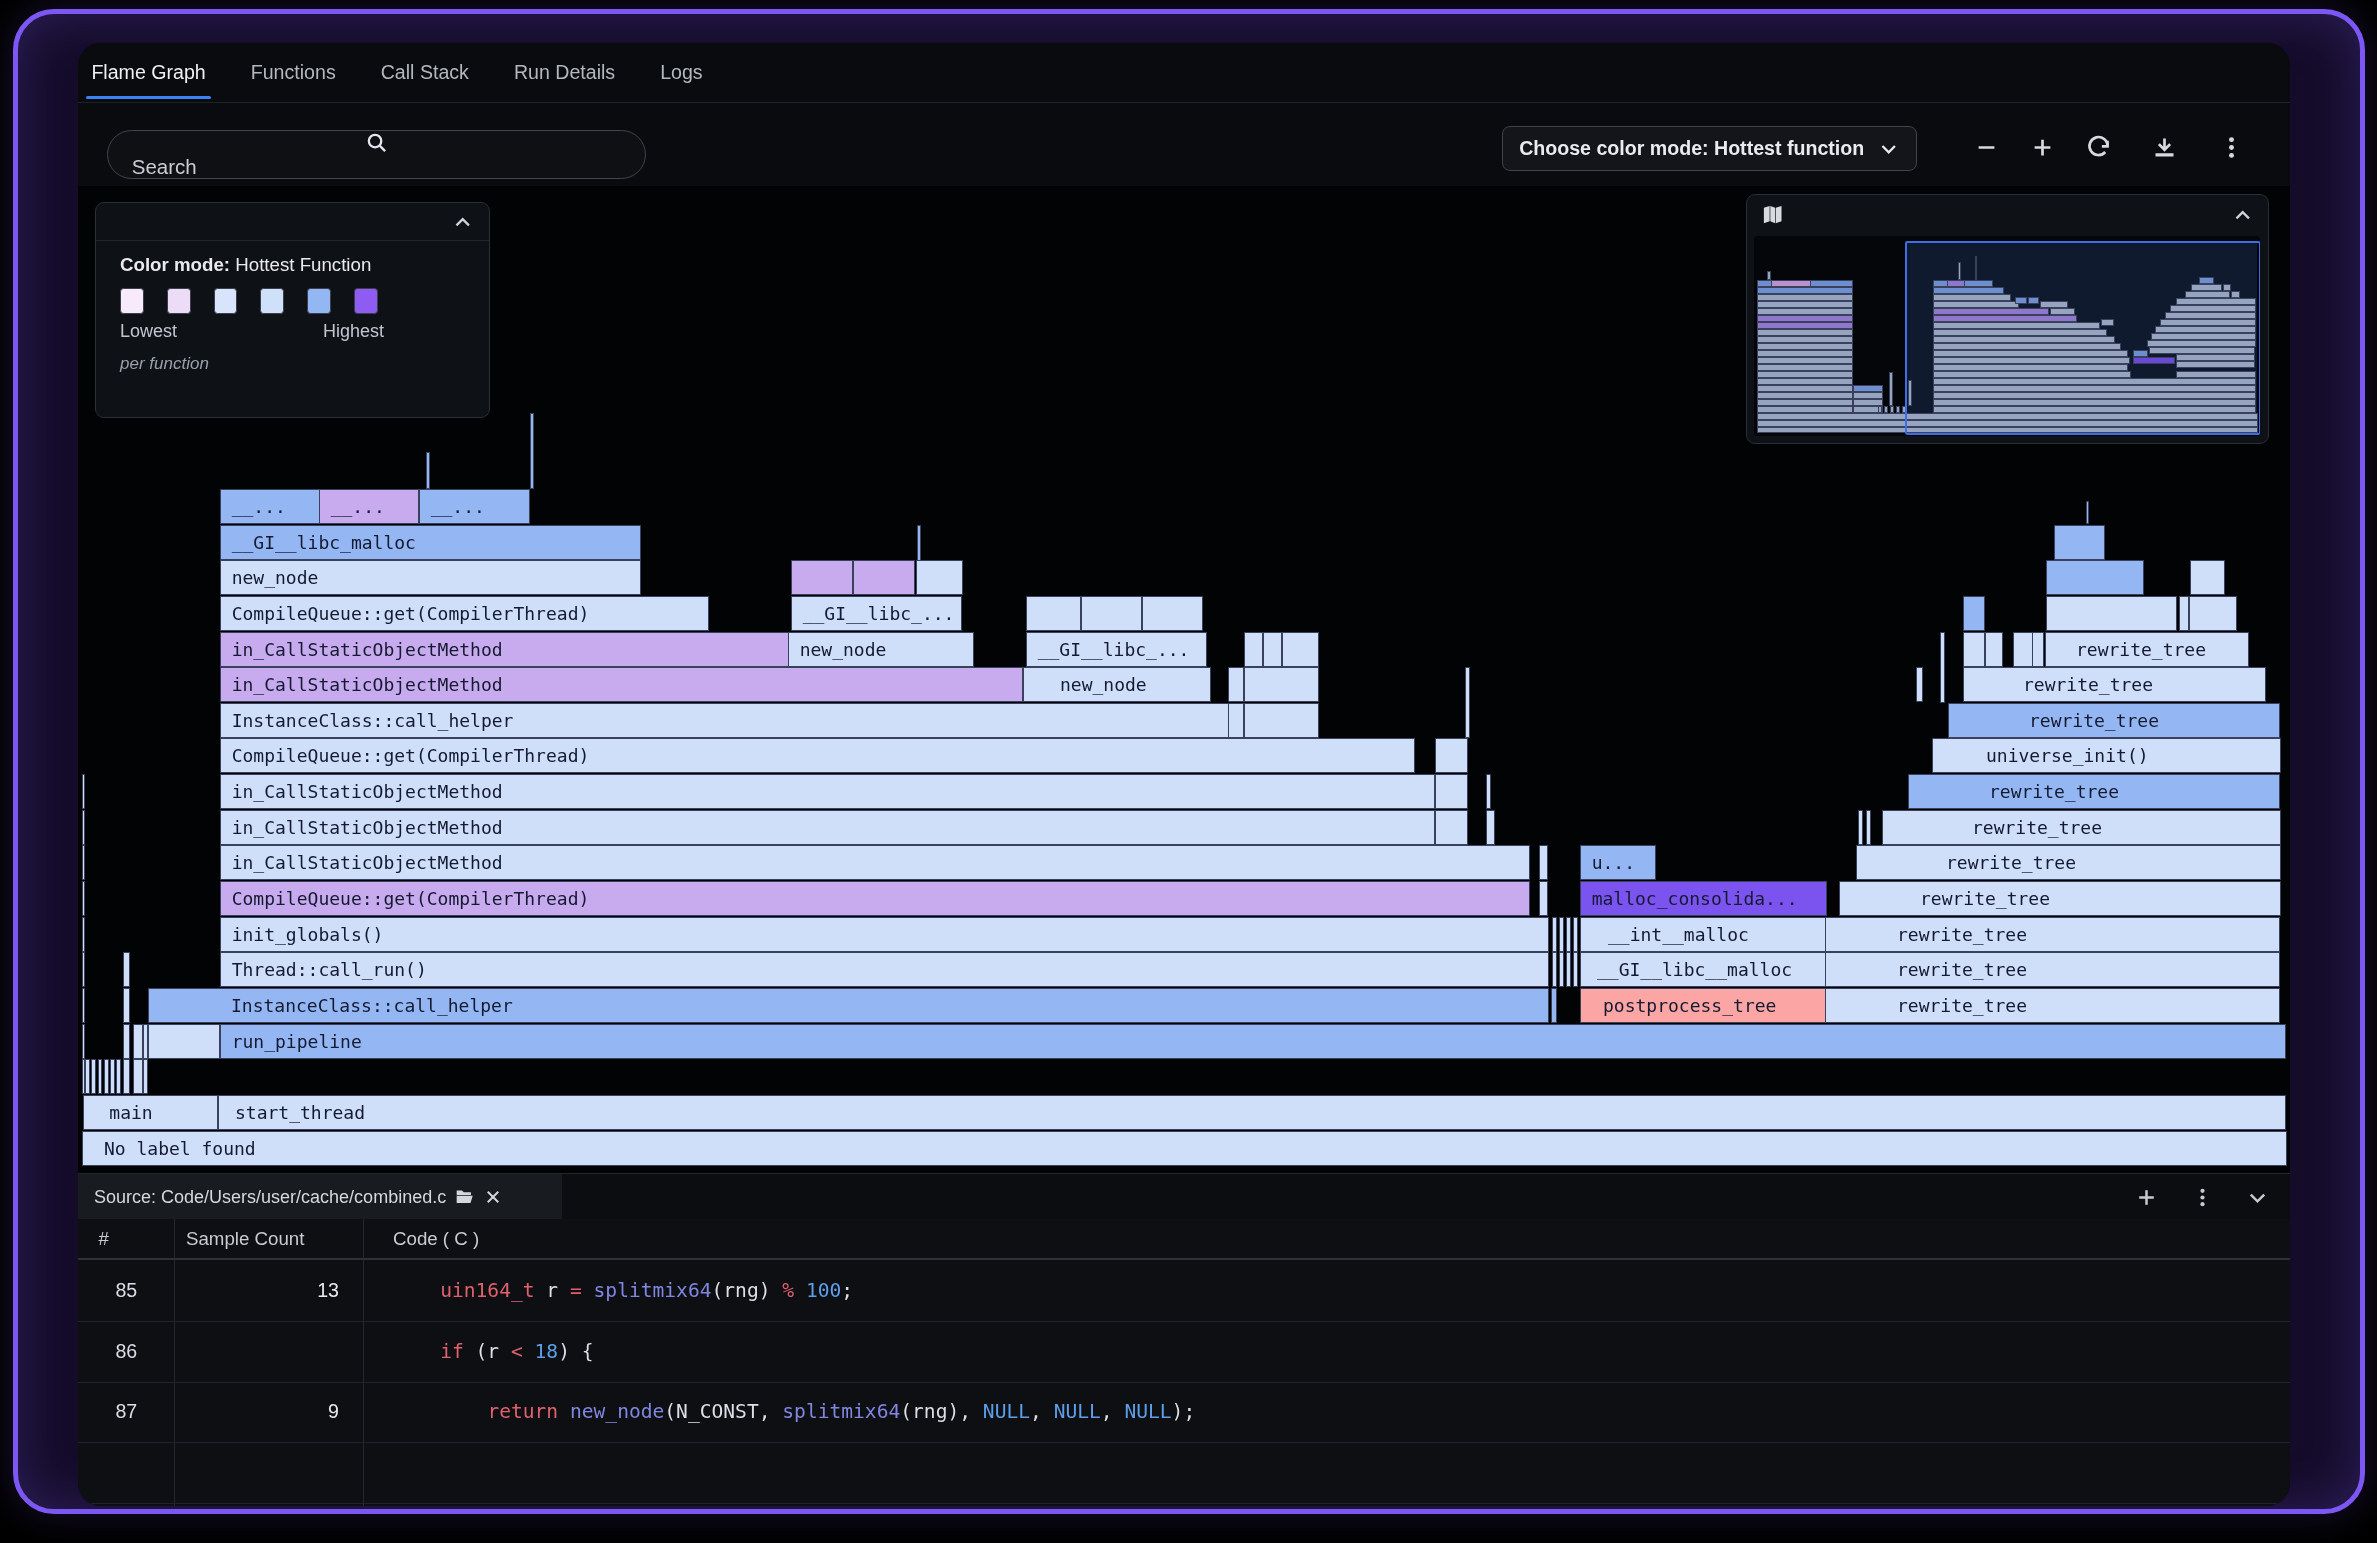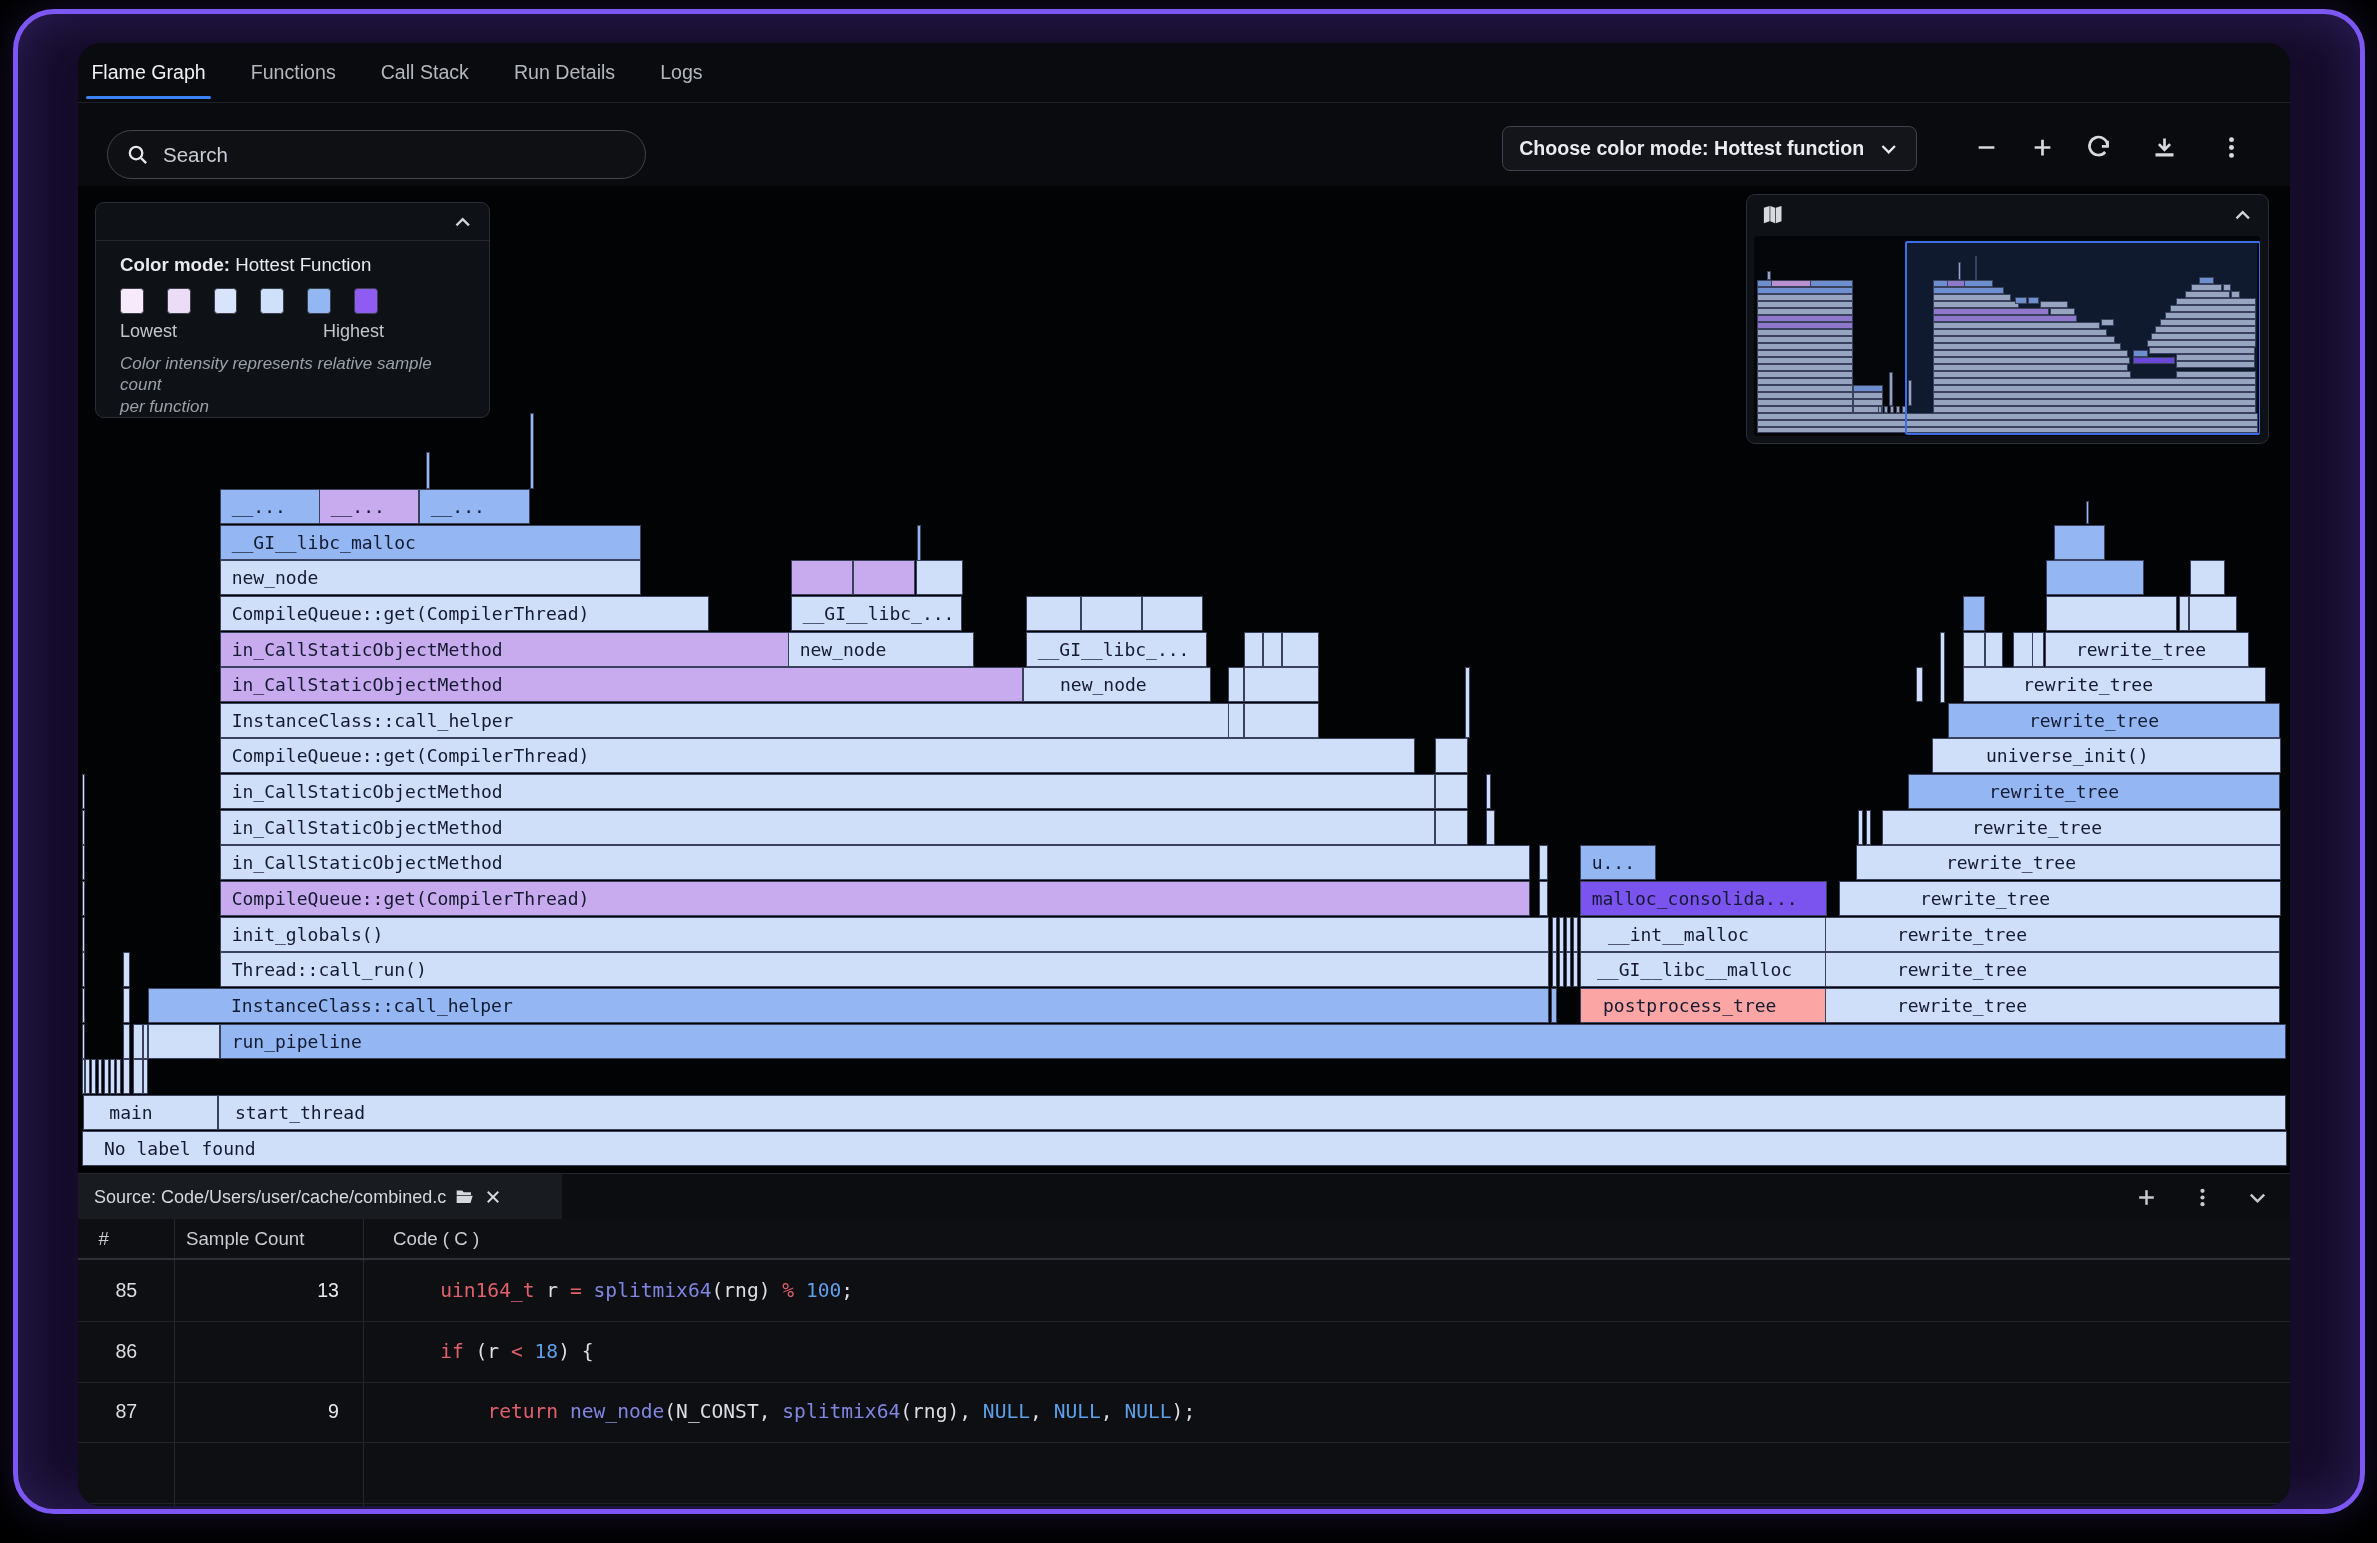--- a/index.html
+++ b/index.html
@@ -13,21 +13,21 @@
           border-radius:23px;overflow:hidden;}
   
   .tabbar{position:absolute;left:0;top:0;width:100%;height:59px;background:#0a0b0e;border-bottom:0.9px solid #1e2127;}
   .tabs{position:absolute;left:13.4px;top:0;height:59px;display:flex;gap:45px;align-items:center;}
   .tab{position:relative;height:59px;display:flex;align-items:center;font-size:19.6px;color:#b3b8bf;cursor:pointer;white-space:nowrap;}
   .tab.active{color:#eef0f3;}
   .tab.active::after{content:'';position:absolute;left:-5.3px;right:-5.3px;bottom:2.7px;height:3.6px;background:#3b82f6;border-radius:1.8px;}
   
   .toolbar{position:absolute;left:0;top:60px;width:100%;height:83px;background:#0a0b0e;border-bottom:0.9px solid #1e2127;}
   .search{position:absolute;left:28.5px;top:27px;width:539px;height:49px;border:1.3px solid #41454d;border-radius:25px;
-          background:#0e1014;display:flex;align-items:center;padding:0 18px;box-sizing:border-box;}
+          background:#0e1014;display:flex;align-items:center;padding:0 18px;box-sizing:border-box;flex-direction:column;}
   .search input{background:transparent;border:0;outline:0;color:#dfe2e6;font-size:20.5px;margin-left:12.5px;width:100%;
           font-family:"Liberation Sans",sans-serif;}
   .search input::placeholder{color:#c9cdd3;}
   .cmode{position:absolute;left:1424px;top:23px;width:413px;height:43px;border:1.3px solid #3f434b;border-radius:8px;
          background:#13151a;display:flex;align-items:center;justify-content:center;gap:14.3px;color:#e9ebef;
          font-size:19.6px;font-weight:bold;cursor:pointer;}
   .tbtn{position:absolute;top:23px;width:43px;height:43px;display:flex;align-items:center;justify-content:center;color:#d6d9de;cursor:pointer;}
   
   .legend{position:absolute;left:17px;top:159px;width:395px;height:216px;background:#0e1116;border:1.3px solid #2a2e36;
           border-radius:9px;box-sizing:border-box;z-index:5;}
@@ -272,21 +272,20 @@
             <div class="sw" style="background: rgb(216, 228, 251);"></div>
             <div class="sw" style="background: rgb(207, 224, 250);"></div>
             <div class="sw" style="background: rgb(147, 183, 243);"></div>
             <div class="sw" style="background: rgb(142, 92, 242);"></div>
           </div>
         <div class="swlabels">
           <span>Lowest</span>
           <span>Highest</span>
         </div>
         <div class="legnote">
-          <div>Color intensity represents relative sample count</div>
             <div>per function</div>
         </div>
       </div>
     </div>
 
     <div class="minimap">
       <div class="hd">
         <span class="mapicon">
           <svg width="23" height="23" viewBox="0 0 24 24" fill="currentColor">
               <path d="M3 5 l6-2 v16 l-6 2 z M9.7 3 l5 2 v16 l-5-2 z M15.4 5 l6-2 v16 l-6 2 z"></path>

